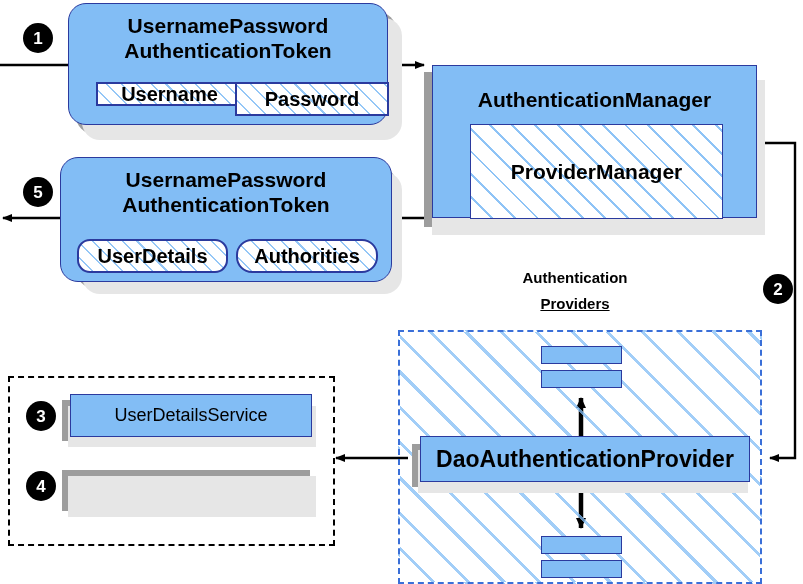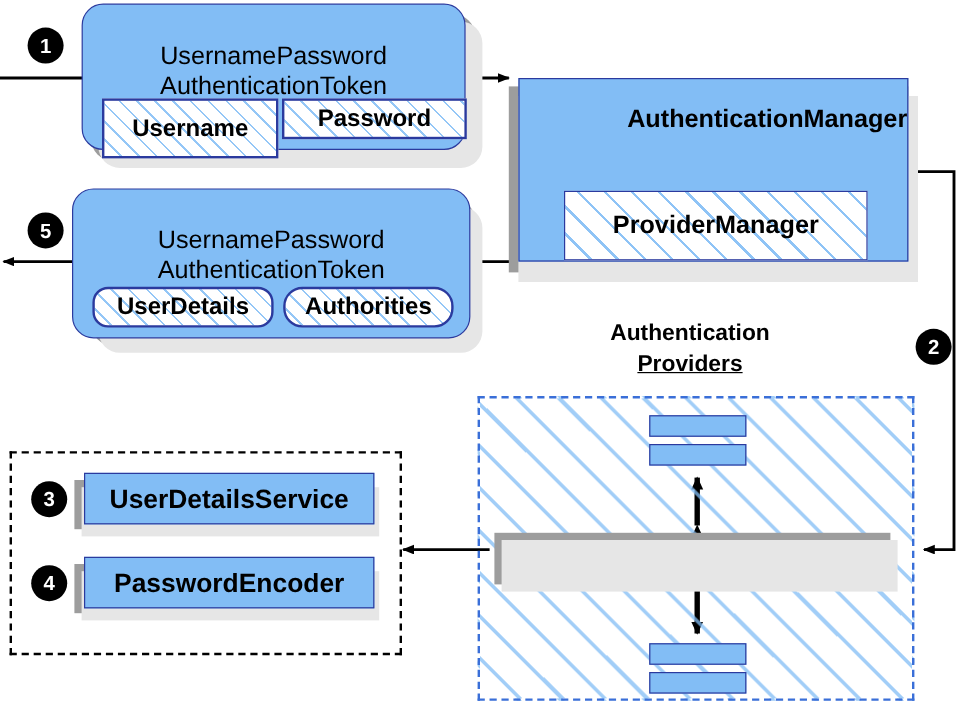--- a/index.html
+++ b/index.html
@@ -11,70 +11,70 @@
 
   .shadow{position:absolute;background:#9d9d9d;}
   .shadow2{position:absolute;background:#e6e6e6;}
 
   .token-box{
     position:absolute;background:#82BDF5;border:1.5px solid #2B3A9E;
     border-radius:18px;box-sizing:border-box;
   }
   .token-title{
     position:absolute;left:0;right:0;text-align:center;
-    font-weight:normal;font-size:21px;line-height:25px;color:#000;margin-top:21px;
+    font-weight:bold;font-size:21px;line-height:25px;color:#000;
   }
   .chip{
     position:absolute;background:#ffffff;border:2px solid #2B3A9E;
     box-sizing:border-box;display:flex;align-items:center;justify-content:center;
     font-weight:bold;font-size:20px;color:#000;
     background-image:repeating-linear-gradient(45deg,
         rgba(130,189,245,0) 0 9px, rgba(130,189,245,.85) 9px 10.5px);
   }
 
   .mgr-box{
     position:absolute;background:#82BDF5;border:1.5px solid #2B3A9E;box-sizing:border-box;
   }
   .mgr-title{
-    position:absolute;left:0;right:0;text-align:right;font-weight:bold;font-size:21px;
+    position:absolute;left:0;right:0;text-align:center;font-weight:bold;font-size:21px;
   }
   .inner-hatch{
     position:absolute;background:#ffffff;border:1.5px solid #2B3A9E;box-sizing:border-box;
     display:flex;align-items:center;justify-content:center;
     font-weight:bold;font-size:21px;
     background-image:repeating-linear-gradient(45deg,
         rgba(130,189,245,0) 0 14px, rgba(130,189,245,.9) 14px 16px);
   }
 
   .providers-wrap{
     position:absolute;border:2.5px dashed #3A6FD8;box-sizing:border-box;
     background-image:repeating-linear-gradient(45deg,
         rgba(130,189,245,0) 0 22px, rgba(130,189,245,.75) 22px 25px);
   }
   .providers-label{
     position:absolute;left:0;right:0;text-align:center;font-weight:bold;
-    font-size:19px;line-height:26px;
+    font-size:15px;line-height:26px;
   }
 
   .dao-box{
     position:absolute;background:#82BDF5;border:1.5px solid #2B3A9E;box-sizing:border-box;
     display:flex;align-items:center;justify-content:center;
     font-weight:bold;font-size:23px;
   }
   .mini-bar{
     position:absolute;background:#82BDF5;border:1.5px solid #2B3A9E;box-sizing:border-box;
   }
 
   .left-dashed{
     position:absolute;border:2.5px dashed #000000;box-sizing:border-box;background:#fff;
   }
   .svc-box{
     position:absolute;background:#82BDF5;border:1.5px solid #2B3A9E;box-sizing:border-box;
     display:flex;align-items:center;justify-content:center;
-    font-weight:bold;font-size:22px;
+    font-weight:normal;font-size:18px;
   }
 
   .badge{
     position:absolute;width:28px;height:28px;border-radius:50%;
     background:#000;color:#fff;display:flex;align-items:center;justify-content:center;
     font-weight:bold;font-size:17px;line-height:1;
     box-shadow:0 0 0 1px #000;
   }
 </style>
 </head>
@@ -126,30 +126,30 @@
     <g>
       <line x1="581" y1="486" x2="581" y2="528" stroke="#000" stroke-width="4.5" marker-start="url(#arrowUp)" marker-end="url(#arrowUp)"></line>
     </g>
   </svg>
 
   <div class="shadow" style="left:76px;top:12px;width:320px;height:122px;border-radius:18px;"></div>
   <div class="shadow2" style="left:82px;top:18px;width:320px;height:122px;border-radius:18px;"></div>
   <div class="token-box" style="left:68px;top:3px;width:320px;height:122px;">
     <div class="token-title" style="top:9px;">UsernamePassword</div>
     <div class="token-title" style="top:34px;">AuthenticationToken</div>
-    <div class="chip" style="left:16px;top:78px;width:147px;height:50px;">Username</div>
+    <div class="chip" style="left:27px;top:78px;width:147px;height:24px;">Username</div>
     <div class="chip" style="left:166px;top:78px;width:154px;height:34px;">Password</div>
   </div>
   <div class="badge" style="left:24px;top:24px;">1</div>
 
   <div class="shadow" style="left:424px;top:72px;width:333px;height:155px;"></div>
   <div class="shadow2" style="left:432px;top:80px;width:333px;height:155px;"></div>
   <div class="mgr-box" style="left:432px;top:65px;width:325px;height:153px;">
     <div class="mgr-title" style="top:22px;">AuthenticationManager</div>
-    <div class="inner-hatch" style="left:37px;top:58px;width:253px;height:58px;margin-top:35px;">ProviderManager</div>
+    <div class="inner-hatch" style="left:37px;top:58px;width:253px;height:95px;">ProviderManager</div>
   </div>
 
   <div class="shadow" style="left:76px;top:166px;width:320px;height:122px;border-radius:18px;"></div>
   <div class="shadow2" style="left:82px;top:172px;width:320px;height:122px;border-radius:18px;"></div>
   <div class="token-box" style="left:60px;top:157px;width:332px;height:125px;">
     <div class="token-title" style="top:9px;">UsernamePassword</div>
     <div class="token-title" style="top:34px;">AuthenticationToken</div>
     <div class="chip" style="left:16px;top:81px;width:151px;height:34px;border-radius:13px;">UserDetails</div>
     <div class="chip" style="left:175px;top:81px;width:142px;height:34px;border-radius:16px;">Authorities</div>
   </div>
@@ -160,29 +160,29 @@
   <div class="badge" style="left:764px;top:275px;">2</div>
 
   <div class="providers-wrap" style="left:398px;top:330px;width:364px;height:254px;">
   </div>
 
   <div class="mini-bar" style="left:541px;top:346px;width:81px;height:18px;"></div>
   <div class="mini-bar" style="left:541px;top:370px;width:81px;height:18px;"></div>
 
   <div class="shadow" style="left:412px;top:444px;width:330px;height:43px;"></div>
   <div class="shadow2" style="left:418px;top:450px;width:330px;height:43px;"></div>
+  <div class="dao-box" style="left:420px;top:436px;width:330px;height:46px;">DaoAuthenticationProvider</div>
 
   <div class="mini-bar" style="left:541px;top:536px;width:81px;height:18px;"></div>
   <div class="mini-bar" style="left:541px;top:560px;width:81px;height:18px;"></div>
 
   <div class="left-dashed" style="left:8px;top:376px;width:327px;height:170px;"></div>
 
   <div class="shadow" style="left:62px;top:400px;width:248px;height:41px;"></div>
   <div class="shadow2" style="left:68px;top:406px;width:248px;height:41px;"></div>
   <div class="svc-box" style="left:70px;top:394px;width:242px;height:43px;">UserDetailsService</div>
   <div class="badge" style="left:27px;top:402px;">3</div>
 
   <div class="shadow" style="left:62px;top:470px;width:248px;height:41px;"></div>
   <div class="shadow2" style="left:68px;top:476px;width:248px;height:41px;"></div>
-  <div class="svc-box" style="left:70px;top:464px;width:242px;height:43px;">PasswordEncoder</div>
   <div class="badge" style="left:27px;top:472px;">4</div>
 
 </div>
 
 </body></html>

